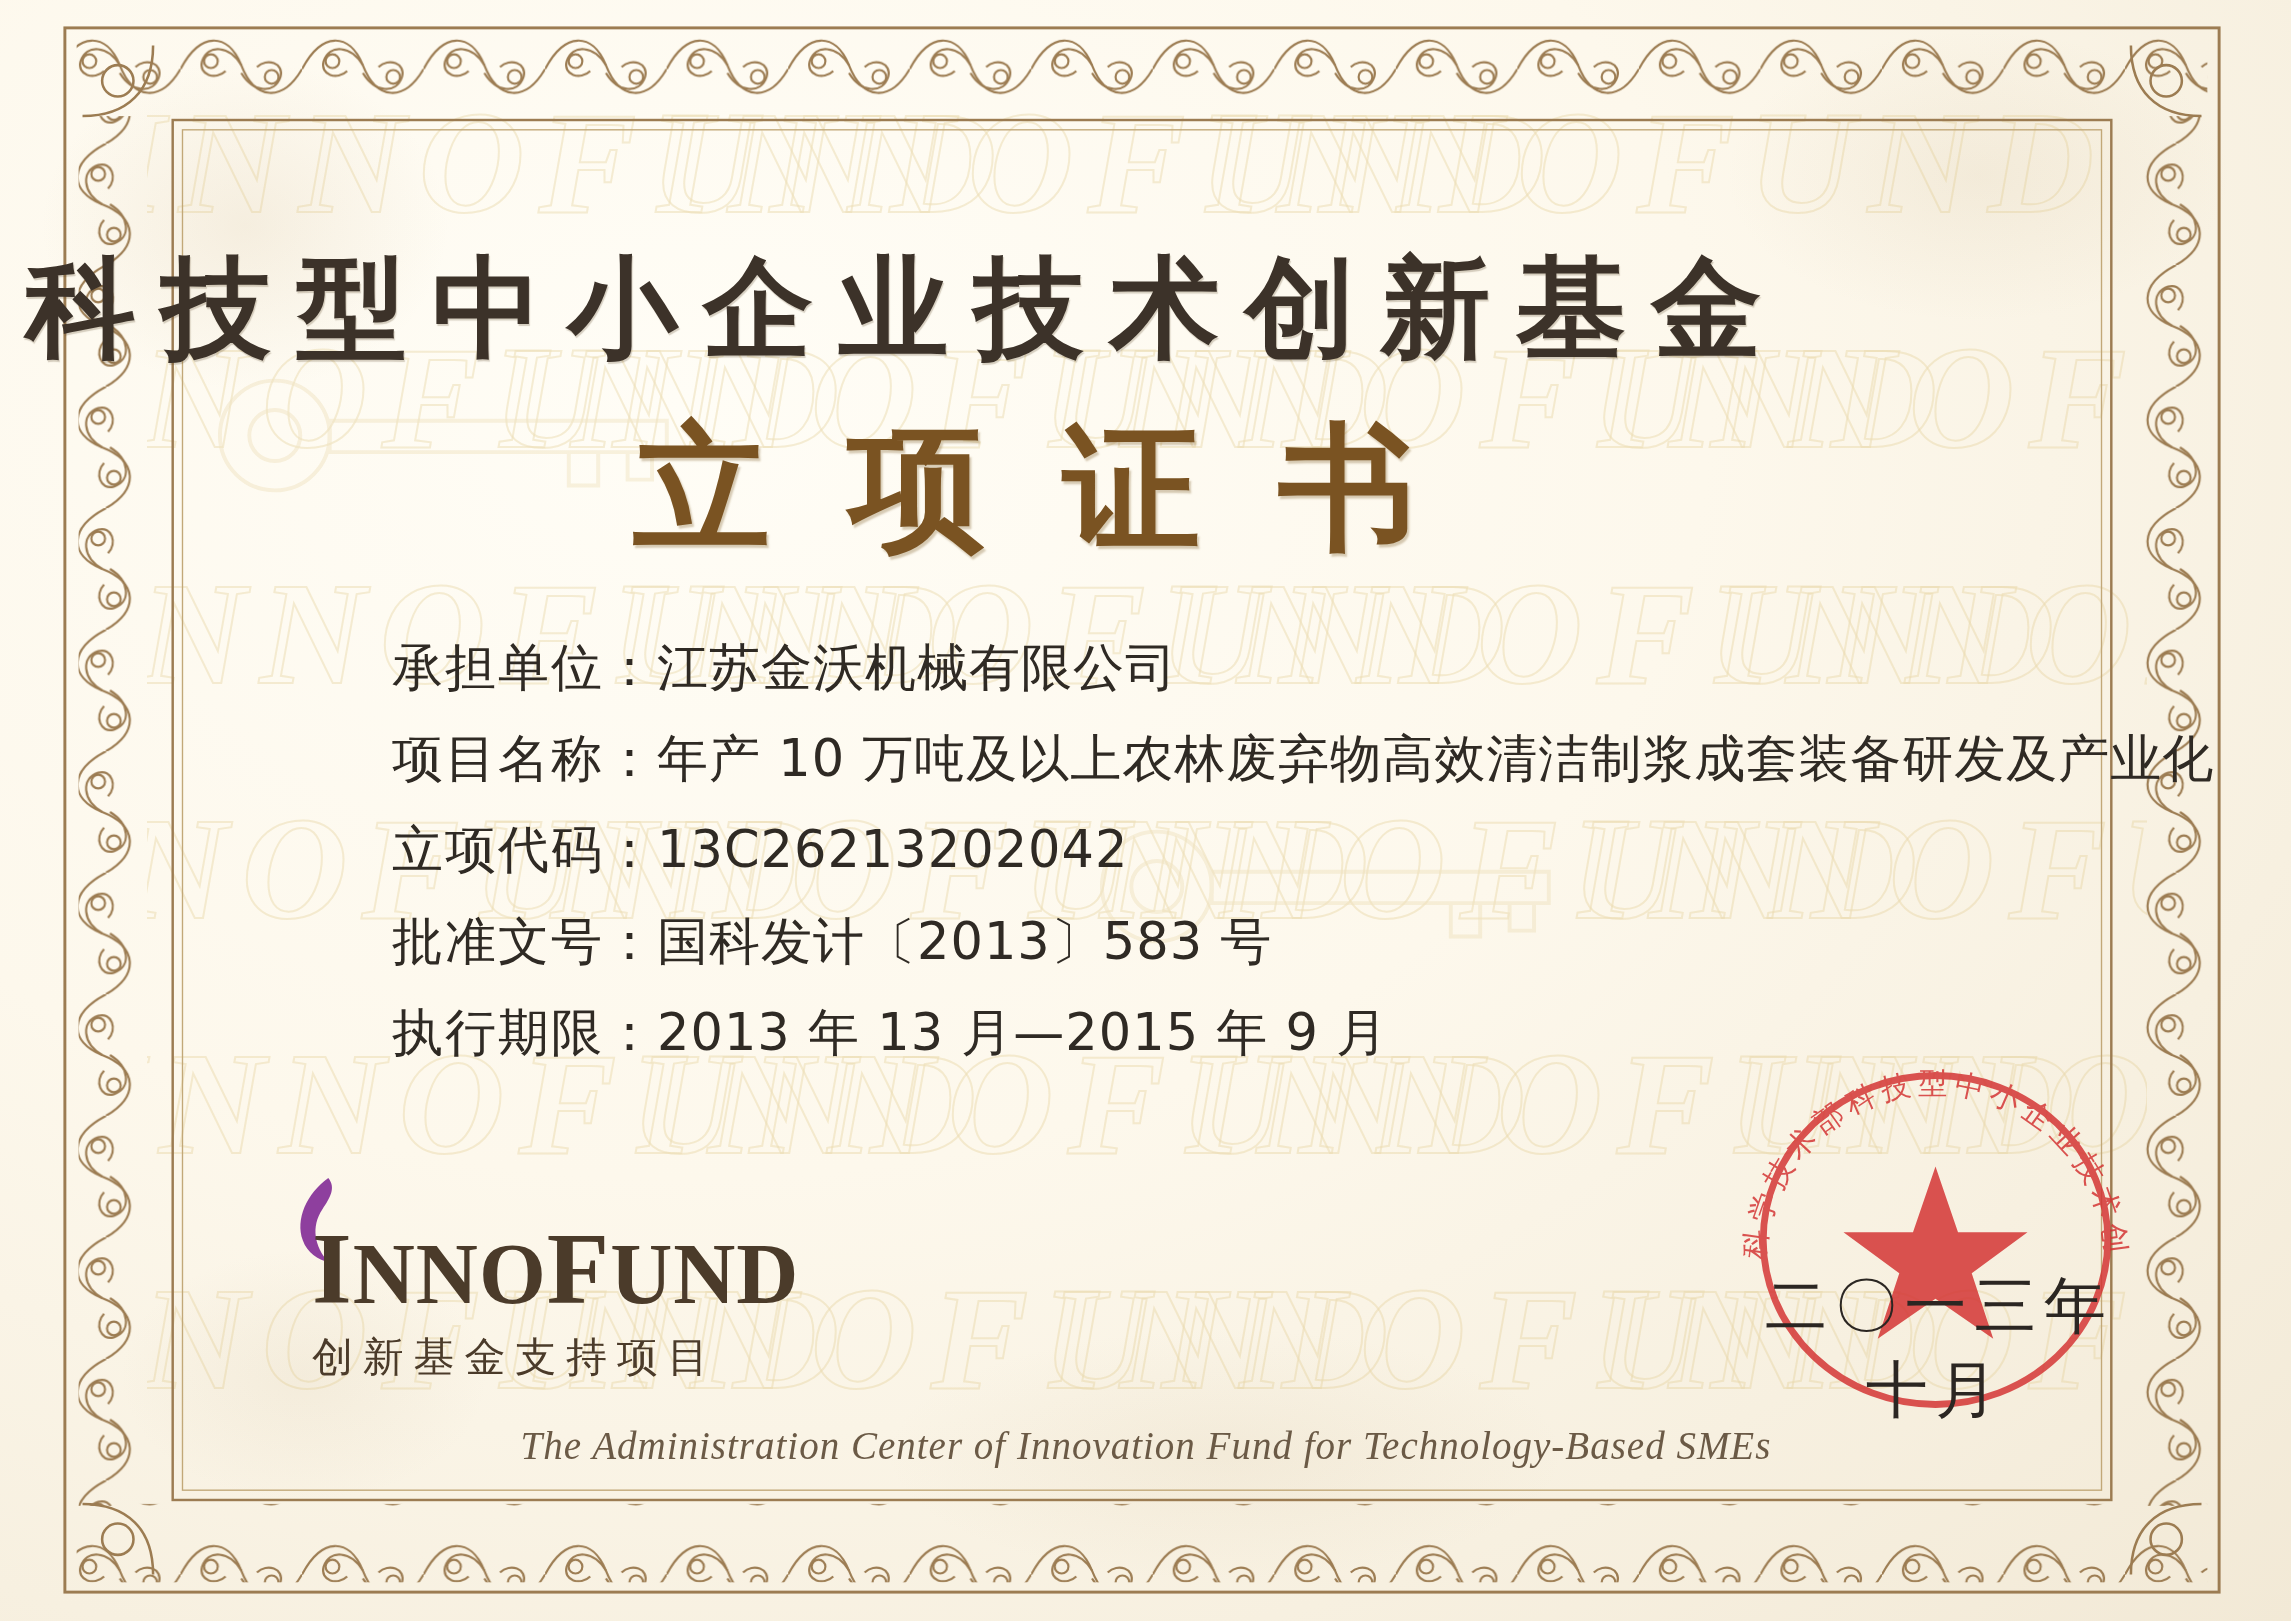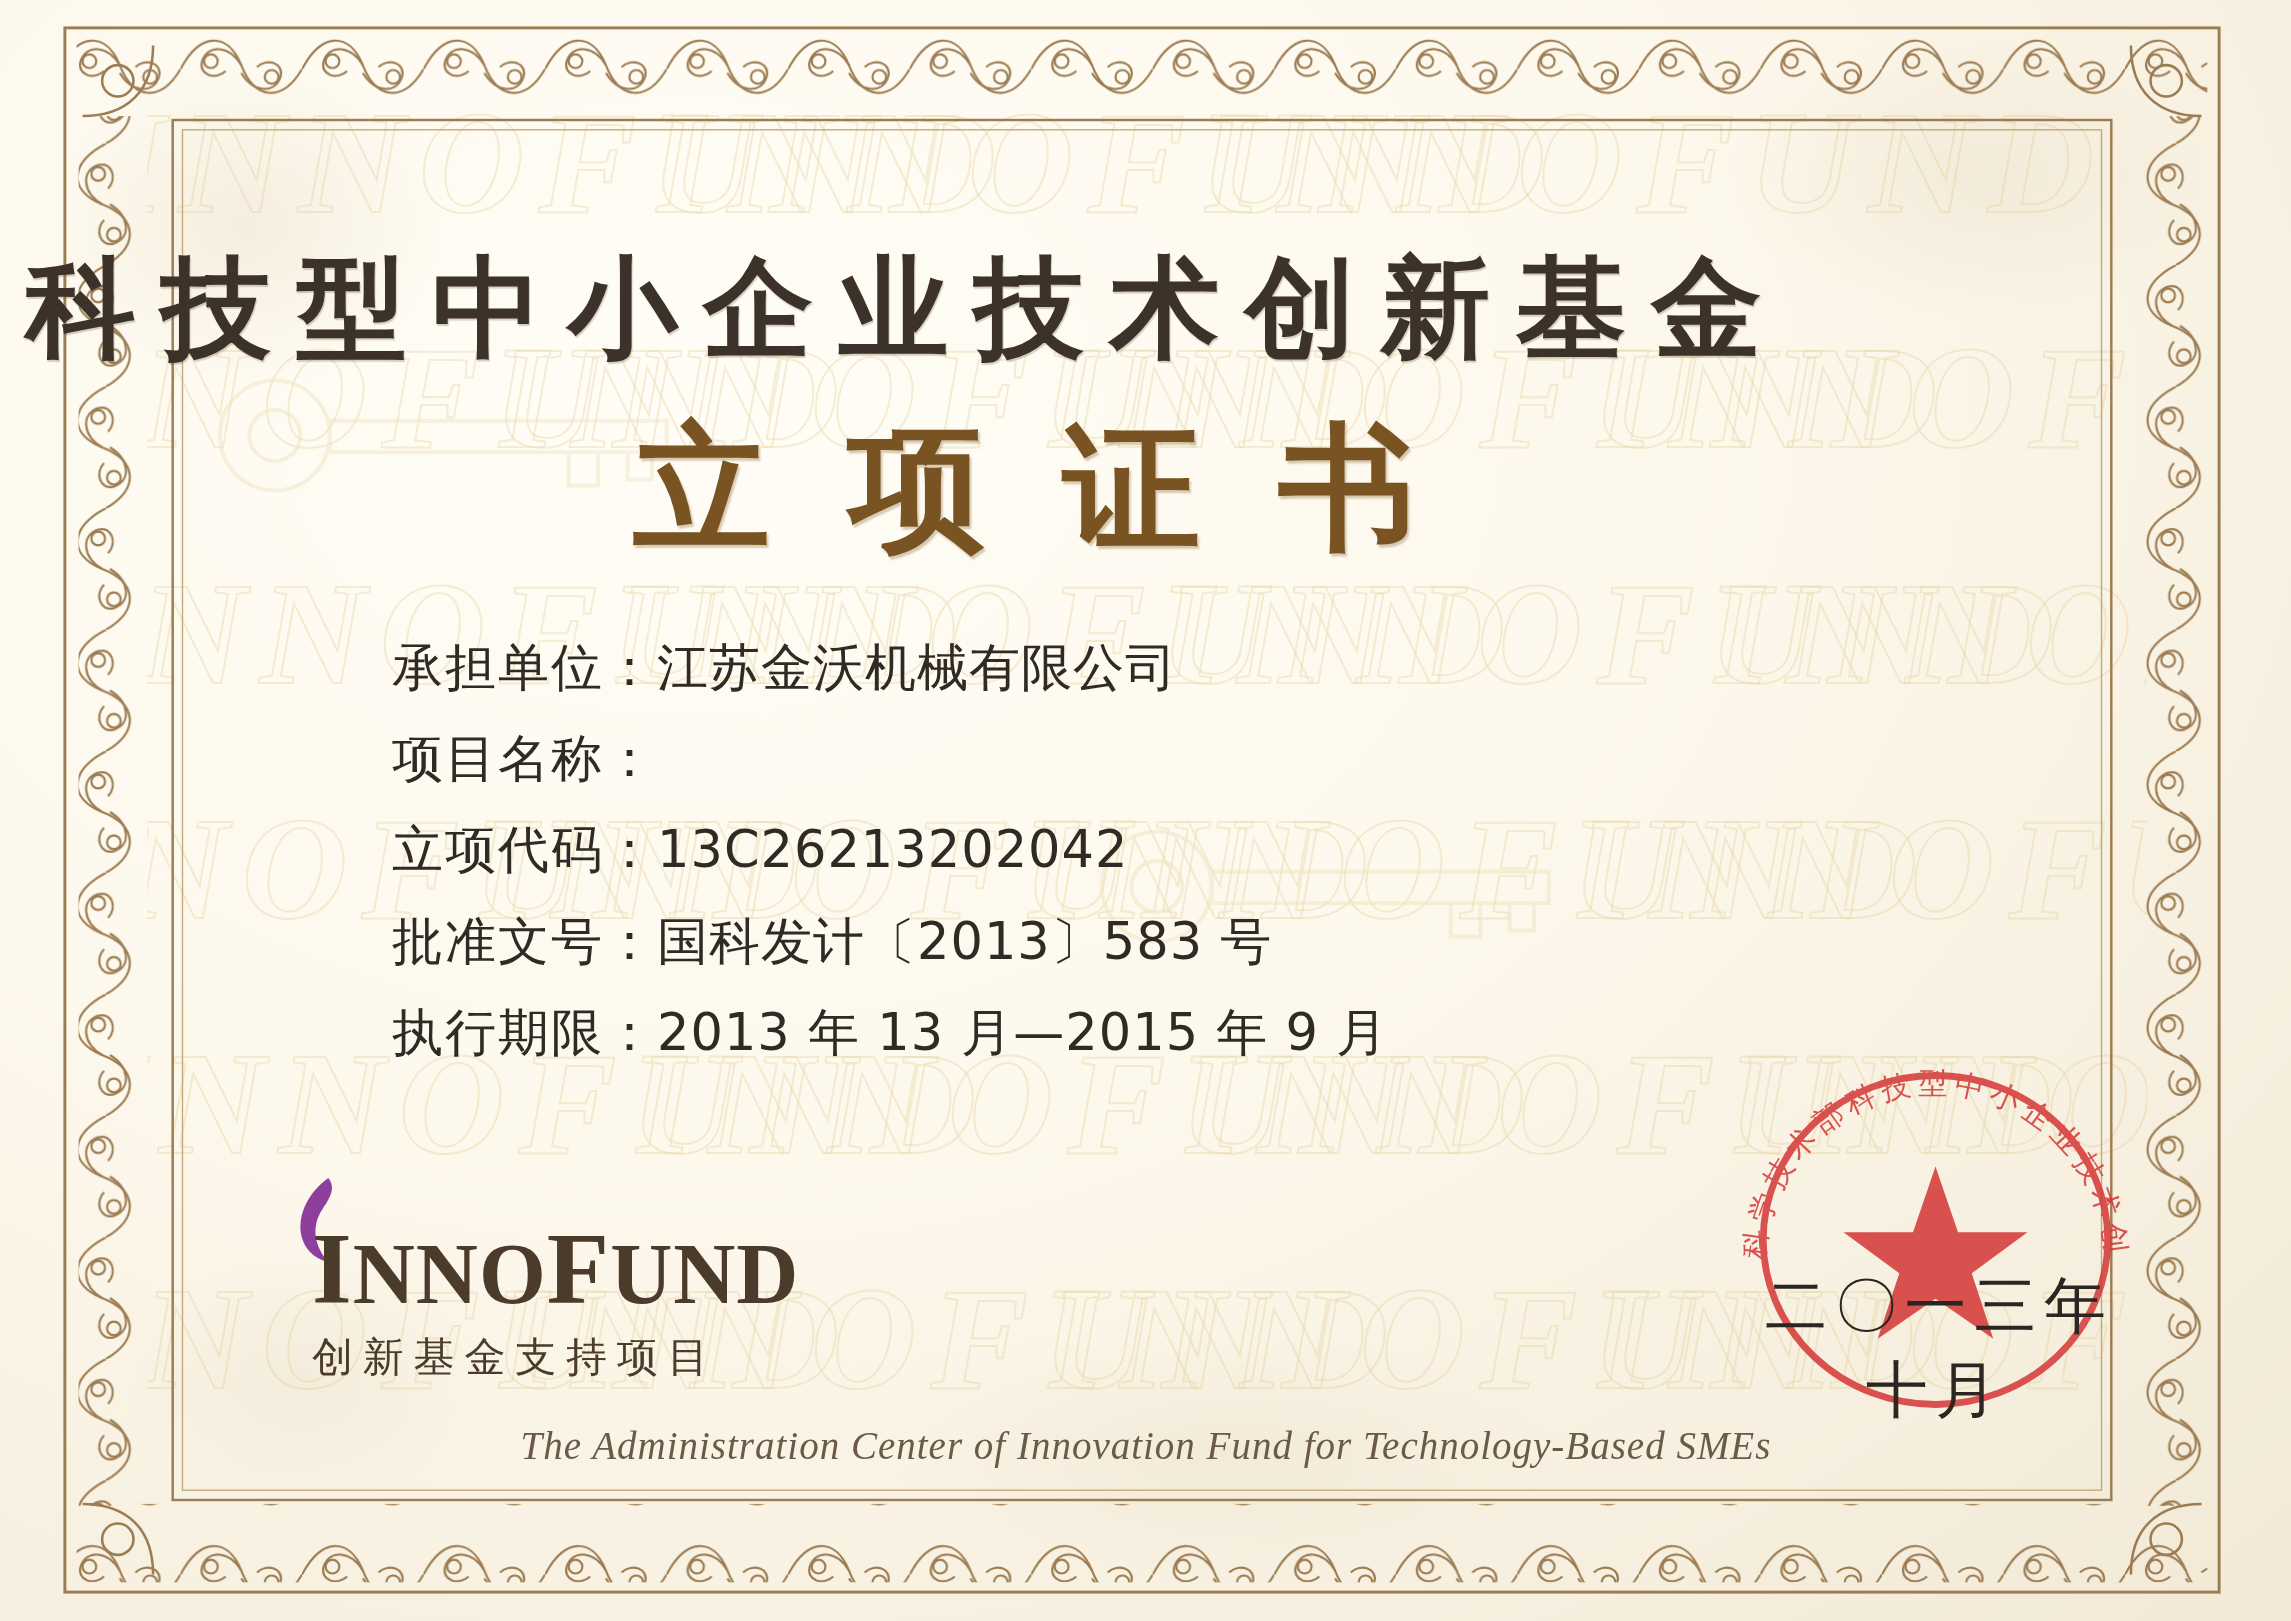--- a/index.html
+++ b/index.html
@@ -309,20 +309,21 @@
     <div class="title-main">科技型中小企业技术创新基金</div>
     <div class="title-sub">立项证书</div>
 
     <div class="fields">
       <div class="field-row">
         <span class="field-label">承担单位：</span>
         <span class="field-value">江苏金沃机械有限公司</span>
       </div>
       <div class="field-row">
         <span class="field-label">项目名称：</span>
+        <span class="field-value">年产 10 万吨及以上农林废弃物高效清洁制浆成套装备研发及产业化</span>
       </div>
       <div class="field-row">
         <span class="field-label">立项代码：</span>
         <span class="field-value">13C26213202042</span>
       </div>
       <div class="field-row">
         <span class="field-label">批准文号：</span>
         <span class="field-value">国科发计〔2013〕583 号</span>
       </div>
       <div class="field-row">

